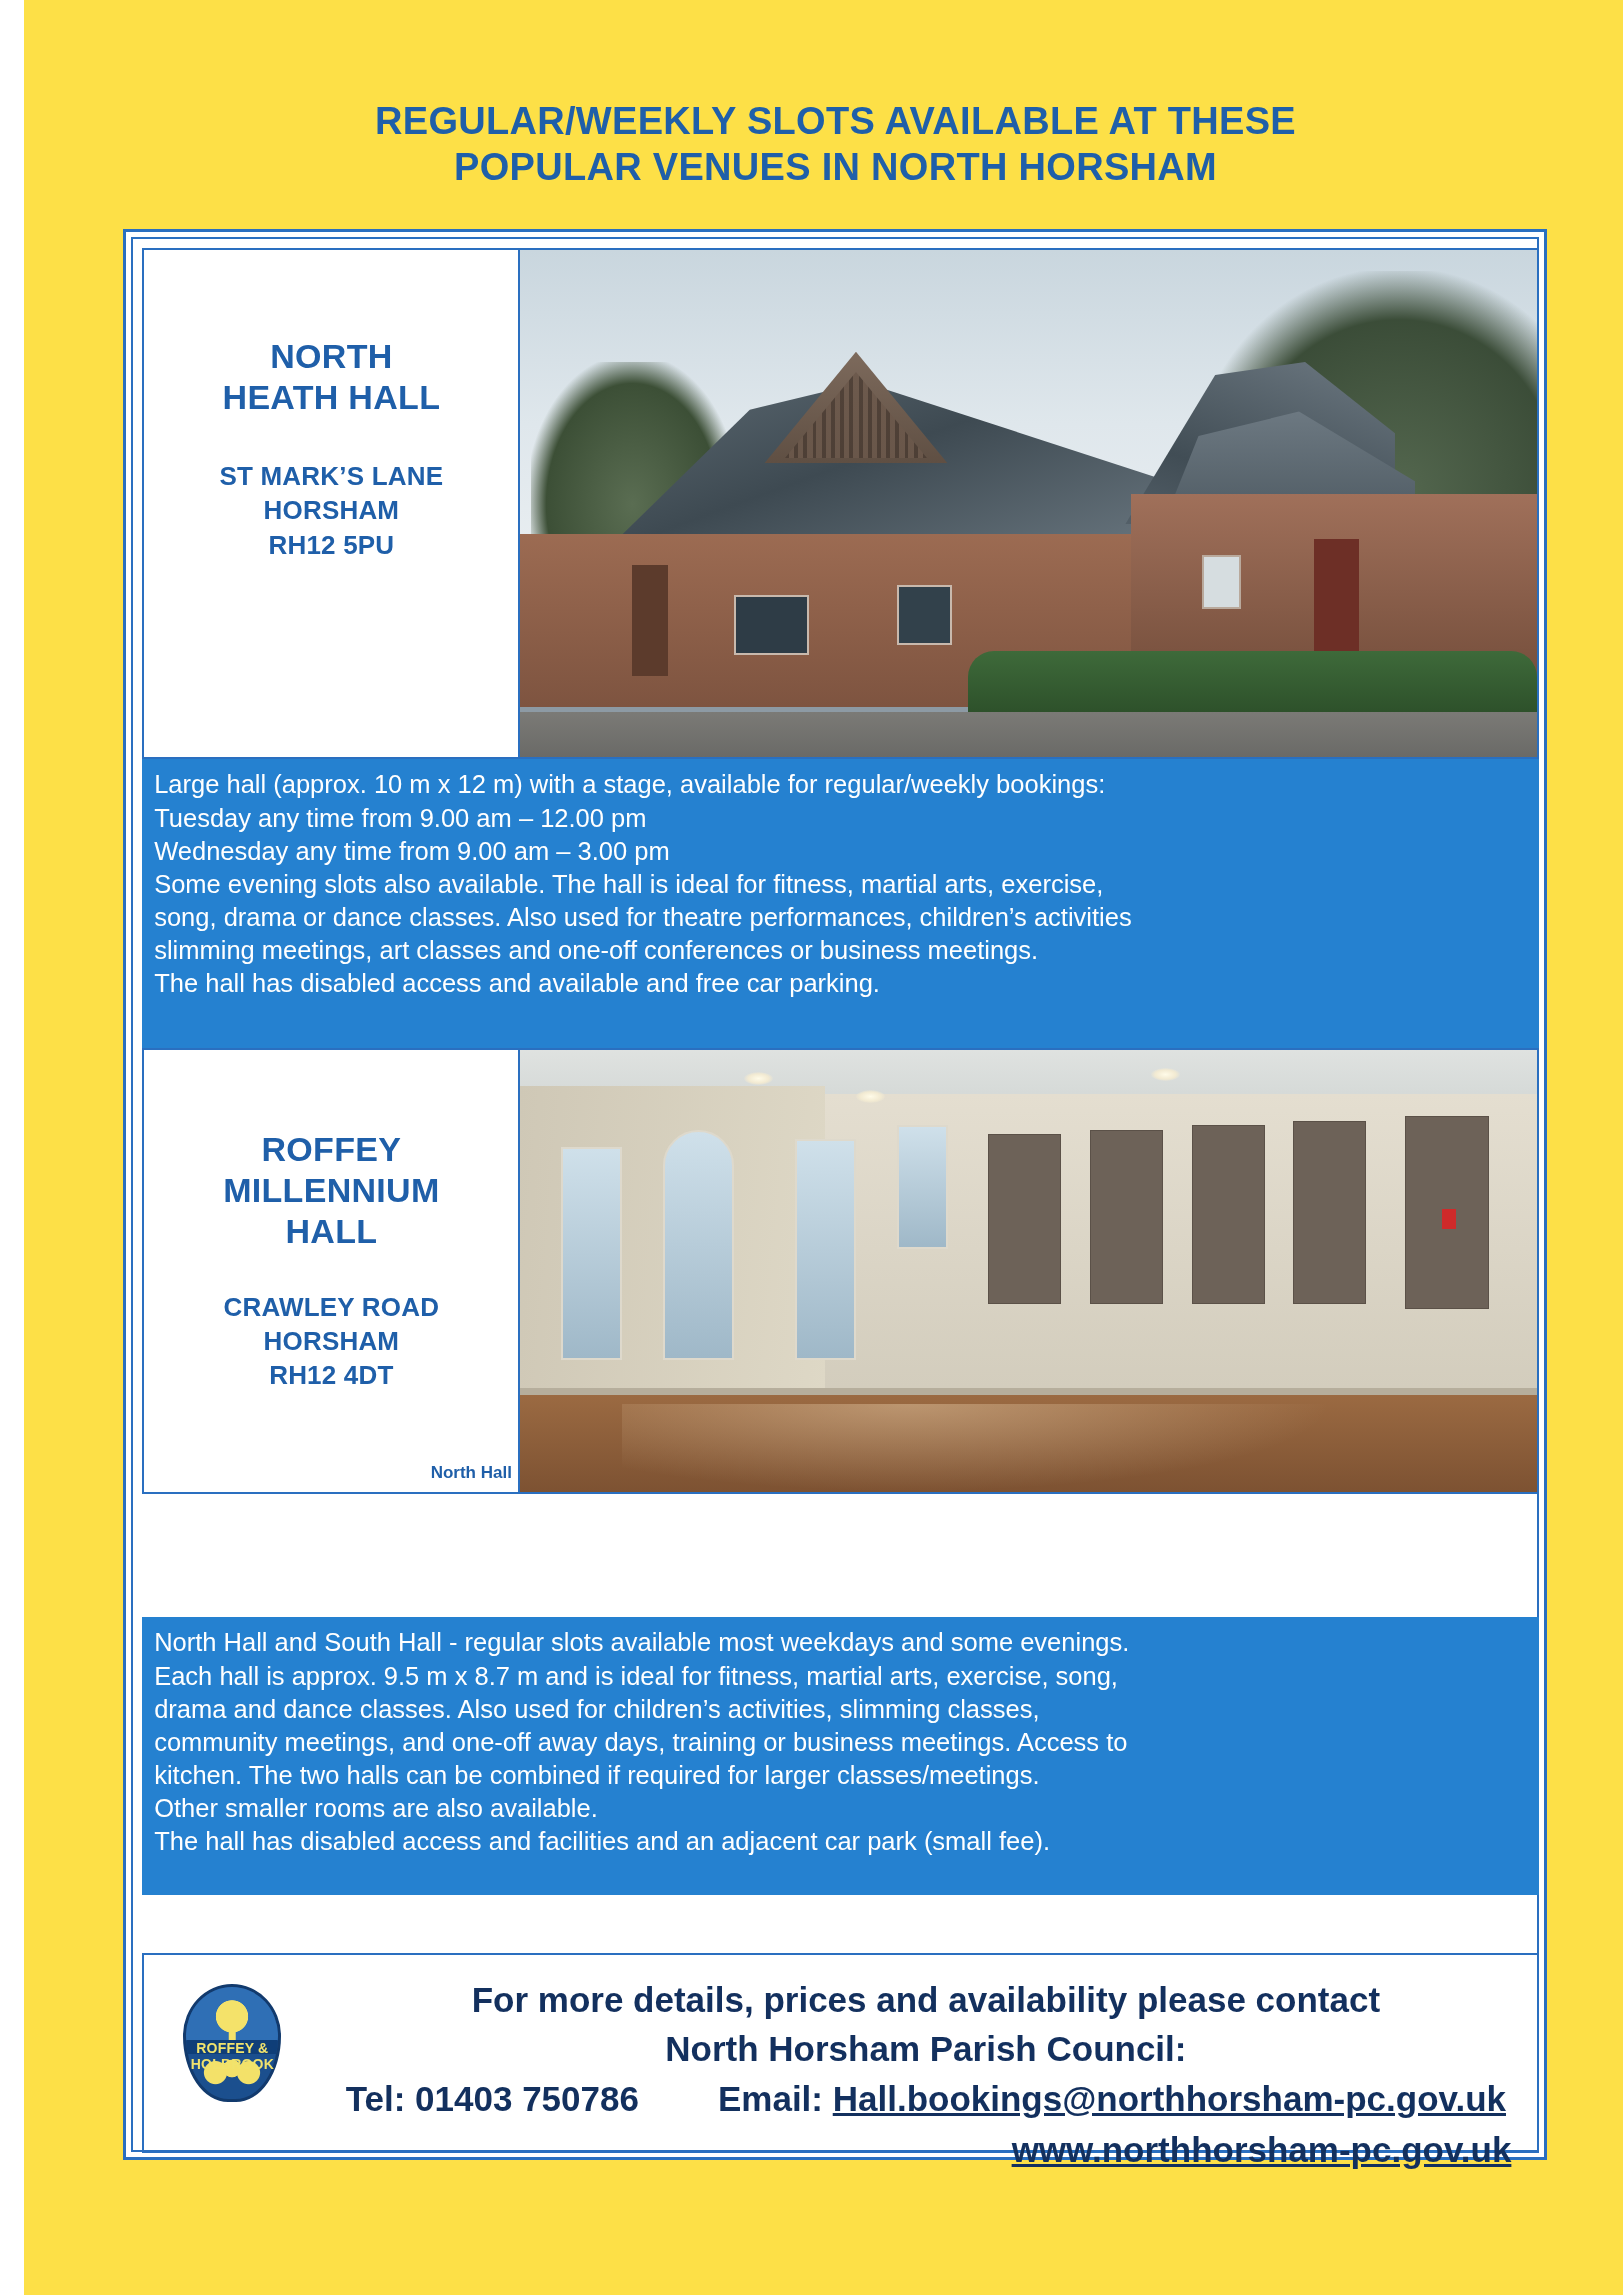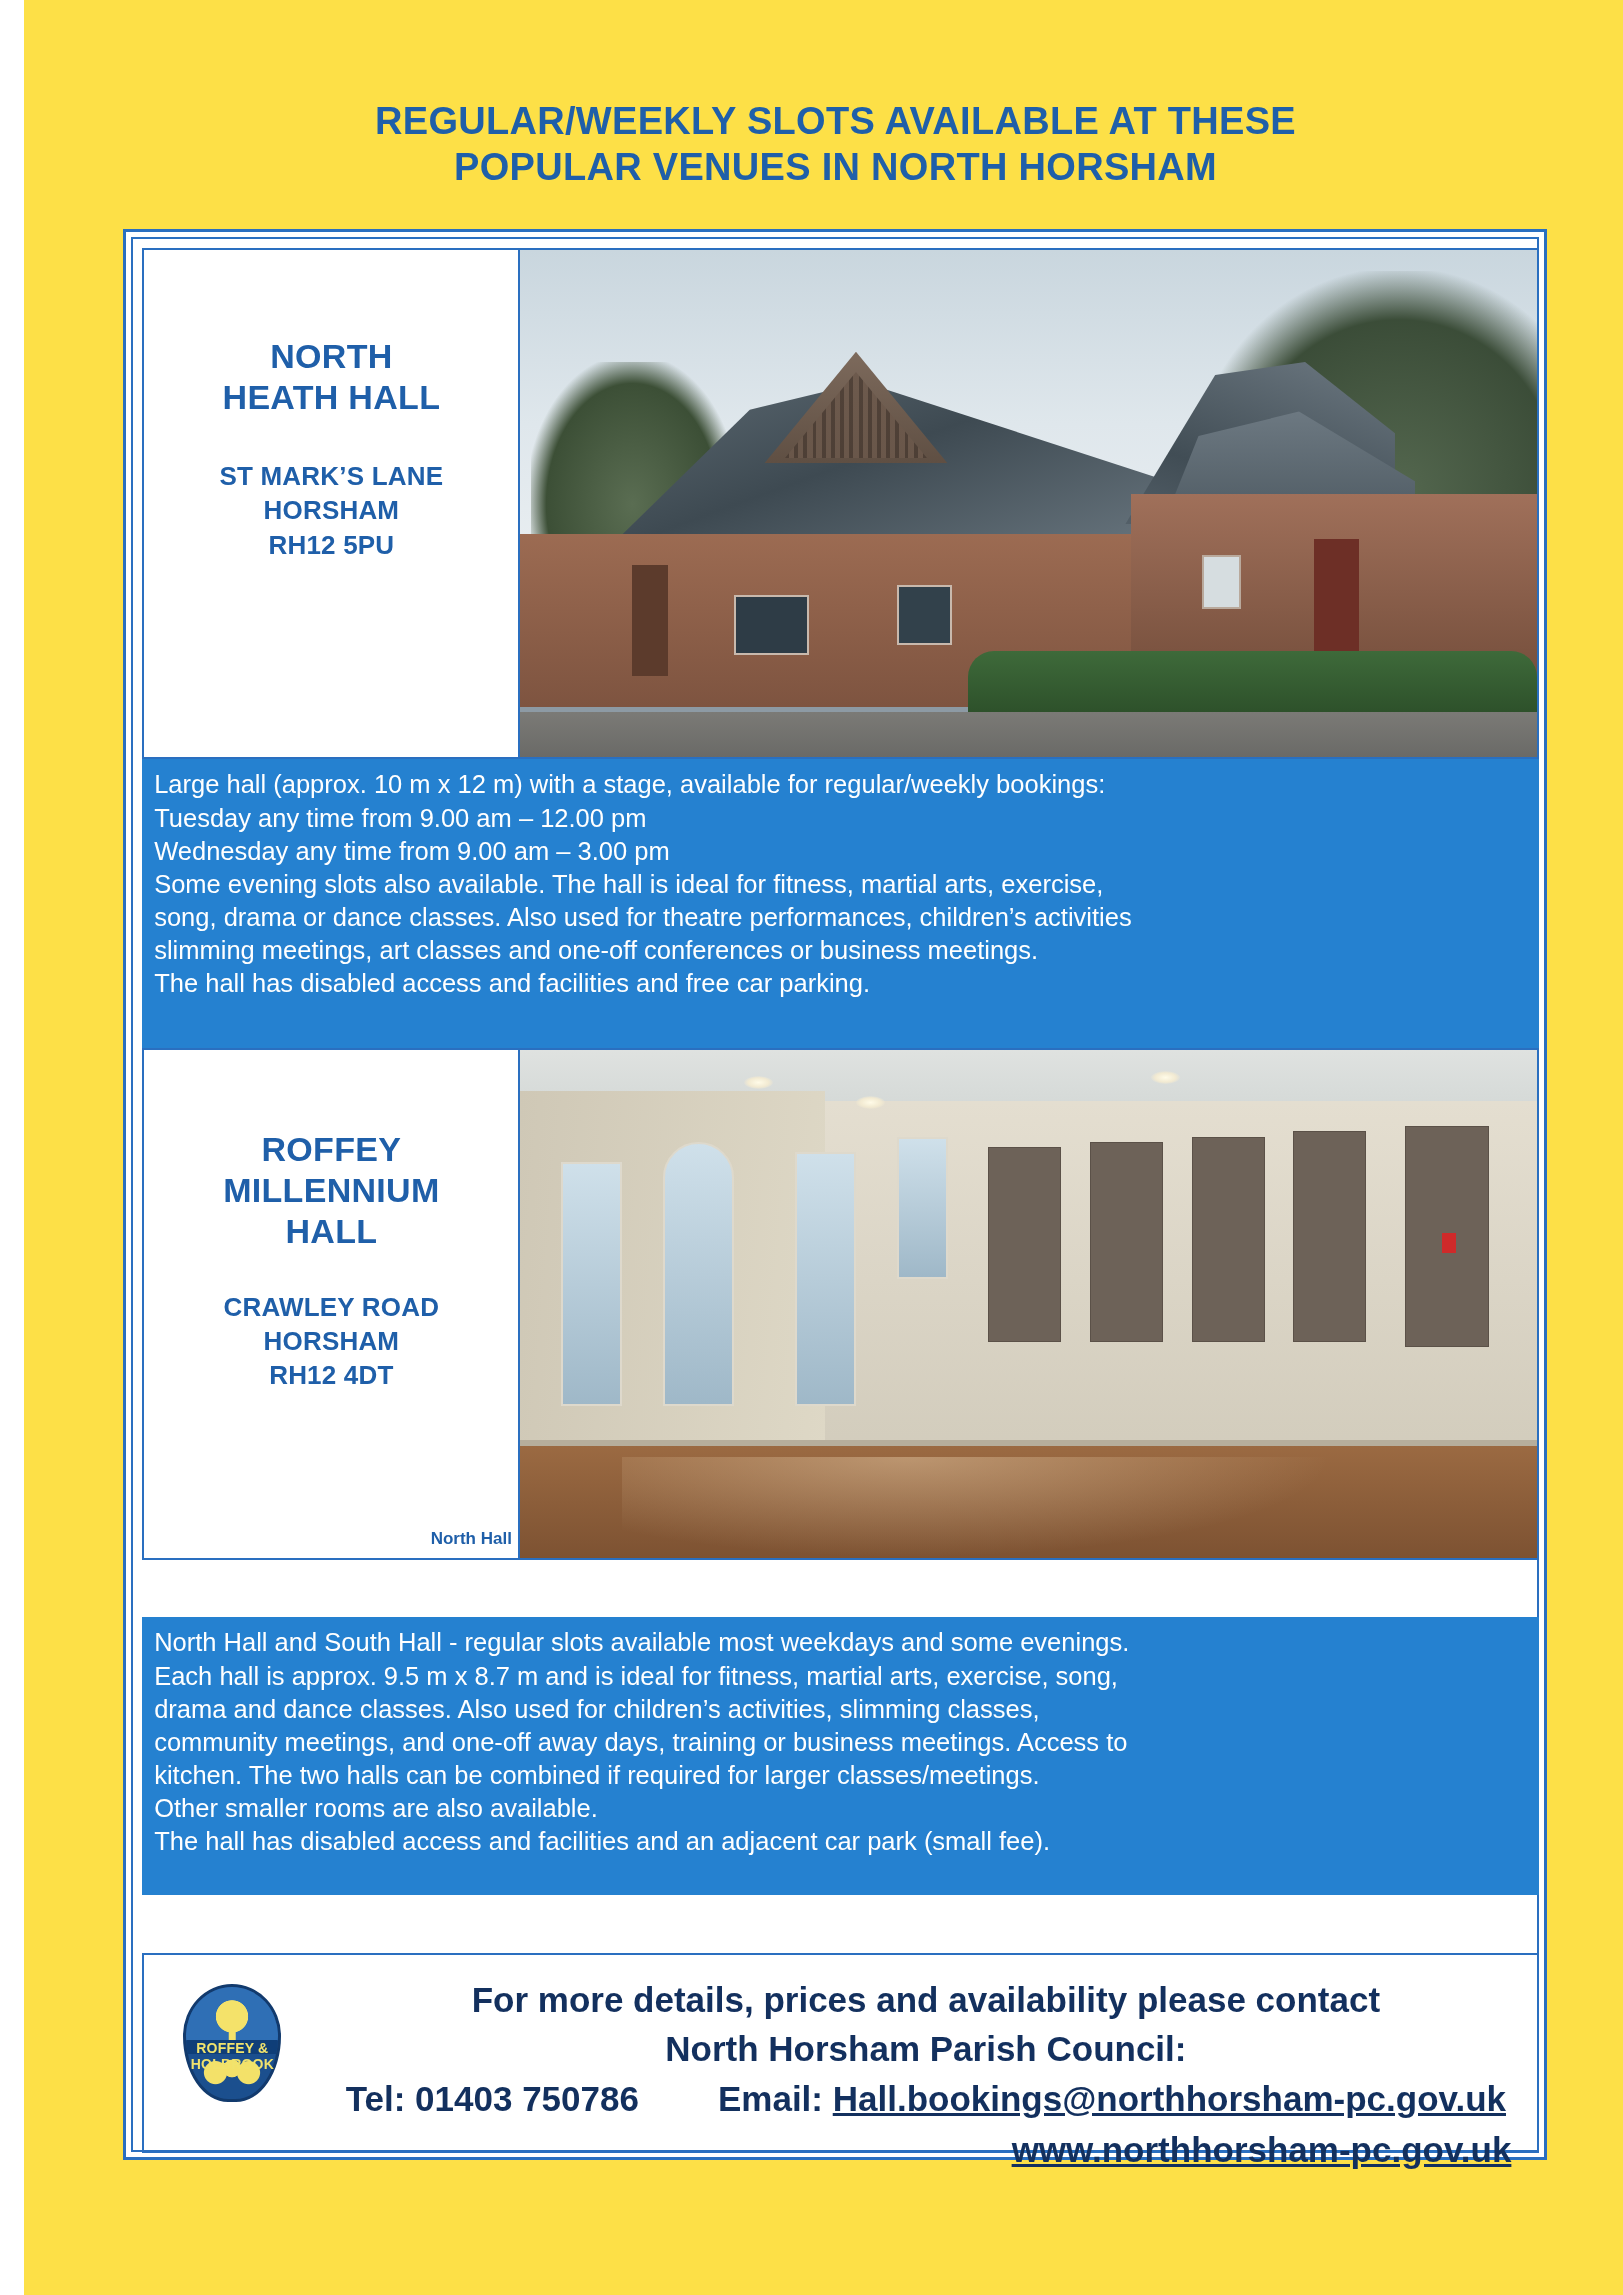--- a/index.html
+++ b/index.html
@@ -61,21 +61,21 @@
 
   
   .venue-row {
     position: absolute;
     left: 9.2px;
     width: 1397px;
     box-sizing: border-box;
     display: flex;
   }
   .venue-row.row1 { top: 9.2px; height: 511px; }
-  .venue-row.row2 { top: 809px; height: 512px; }
+  .venue-row.row2 { top: 809px; height: 446px; }
 
   .venue-label {
     width: 378px;
     box-sizing: border-box;
     border: 2px solid #2a6fc0;
     position: relative;
     background: #fff;
     text-align: center;
     color: #1f5fa9;
   }
@@ -384,21 +384,21 @@
         </div>
       </div>
 
       <div class="desc band1">
         <p>Large hall (approx. 10 m x 12 m) with a stage, available for regular/weekly bookings:</p>
         <p>Tuesday any time from 9.00 am – 12.00 pm</p>
         <p>Wednesday any time from 9.00 am – 3.00 pm</p>
         <p>Some evening slots also available. The hall is ideal for fitness, martial arts, exercise,</p>
         <p>song, drama or dance classes.  Also used for theatre performances, children’s activities</p>
         <p>slimming meetings, art classes and one-off conferences or business meetings.</p>
-        <p>The hall has disabled access and facilities and free car parking.</p>
+        <p>The hall has disabled access and available and free car parking.</p>
       </div>
 
       <div class="venue-row row2">
         <div class="venue-label">
           <div class="venue-name">
             <div>ROFFEY</div>
             <div>MILLENNIUM</div>
             <div>HALL</div>
           </div>
           <div class="venue-addr">

